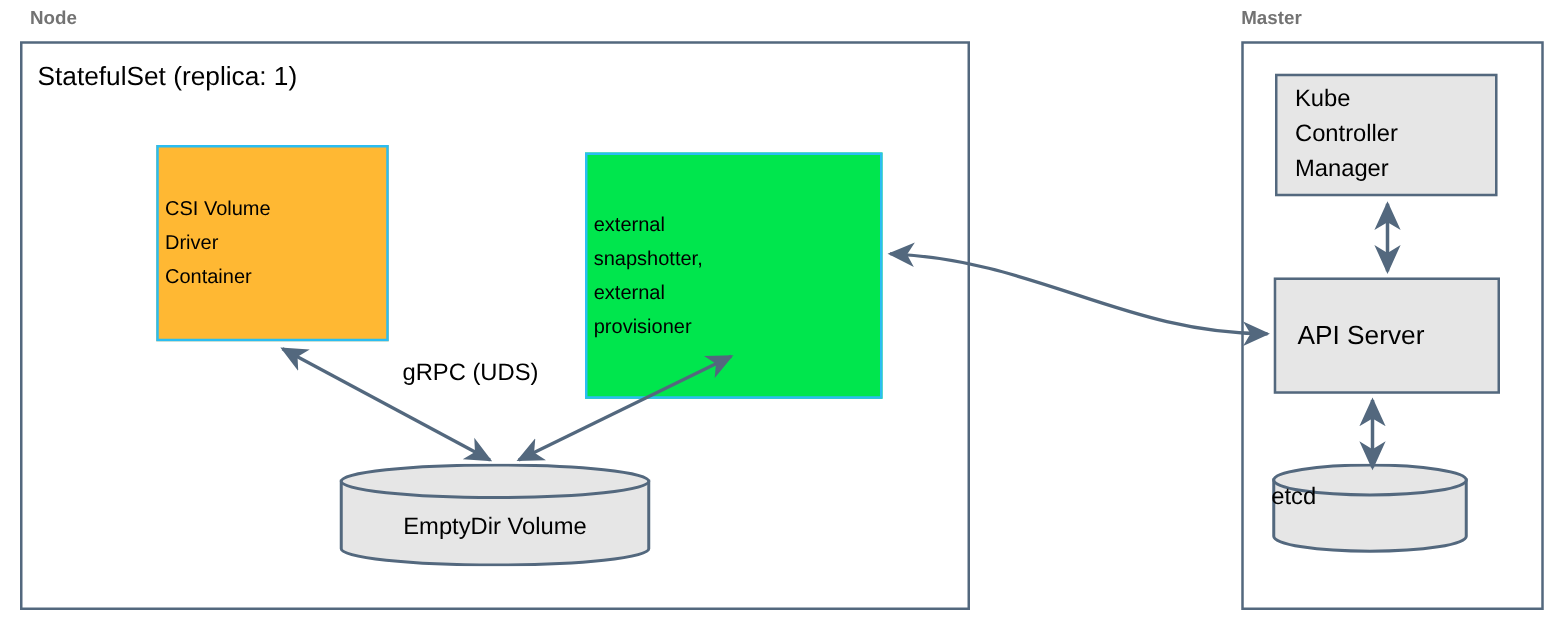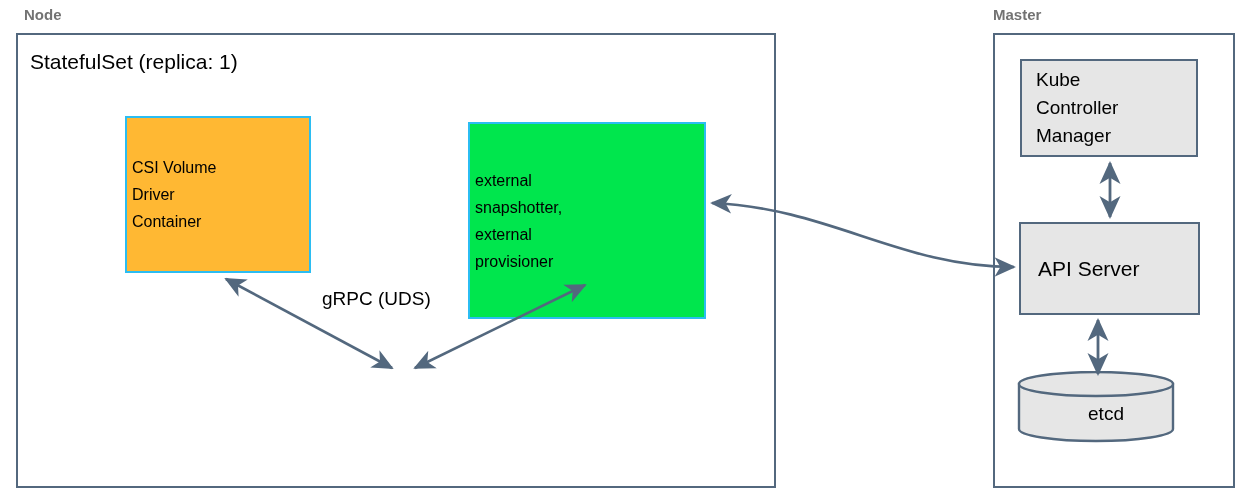--- a/index.html
+++ b/index.html
@@ -113,20 +113,27 @@
 Container</div>
   </div>
 
   <div class="node-box box-green" style="left:468px; top:122px; width:238px; height:197px;">
     <div class="node-text">external
 snapshotter,
 external
 provisioner</div>
   </div>
 
+  <div class="cylinder" style="left:271px; top:371px; width:250px; height:82px;">
+    <svg width="250" height="82" viewBox="0 0 250 82">
+      <path d="M2,14 L2,68 A123,13 0 0 0 248,68 L248,14 Z" fill="#e6e6e6" stroke="#53687e" stroke-width="2.4"></path>
+      <ellipse cx="125" cy="14" rx="123" ry="13" fill="#e6e6e6" stroke="#53687e" stroke-width="2.4"></ellipse>
+    </svg>
+    <div class="cyl-text" style="top:40px;">EmptyDir Volume</div>
+  </div>
 
   <div class="edge-label" style="left:322px; top:288px;text-align:right;">gRPC (UDS)</div>
 
   <div class="group-label" style="left:993px; top:6px;">Master</div>
 
   <div class="group-box" style="left:993px; top:33px; width:242px; height:455px;"></div>
 
   <div class="node-box box-gray" style="left:1020px; top:59px; width:178px; height:98px;">
     <div class="node-text" style="font-size:19px; line-height:28px; padding-left:14px;">Kube
 Controller
@@ -135,21 +142,21 @@
 
   <div class="node-box box-gray" style="left:1019px; top:222px; width:181px; height:93px;">
     <div class="node-text" style="font-size:21px; padding-left:17px;">API Server</div>
   </div>
 
   <div class="cylinder" style="left:1017px; top:371px; width:158px; height:72px;">
     <svg width="158" height="72" viewBox="0 0 158 72">
       <path d="M2,13 L2,58 A77,12 0 0 0 156,58 L156,13 Z" fill="#e6e6e6" stroke="#53687e" stroke-width="2.4"></path>
       <ellipse cx="79" cy="13" rx="77" ry="12" fill="#e6e6e6" stroke="#53687e" stroke-width="2.4"></ellipse>
     </svg>
-    <div class="cyl-text" style="top:32px; text-align:center; padding-left:20px;">etcd</div>
+    <div class="cyl-text" style="top:16px; text-align:left; ">etcd</div>
   </div>
 
   <svg class="overlay" viewBox="0 0 1250 496">
     <defs>
       <marker id="arrowEnd" viewBox="0 0 12 12" refX="10" refY="6" markerWidth="9" markerHeight="9" orient="auto-start-reverse">
         <path d="M0,1 L11,6 L0,11 L3,6 Z" fill="#53687e"></path>
       </marker>
       <marker id="arrowStart" viewBox="0 0 12 12" refX="10" refY="6" markerWidth="9" markerHeight="9" orient="auto-start-reverse">
         <path d="M0,1 L11,6 L0,11 L3,6 Z" fill="#53687e"></path>
       </marker>

